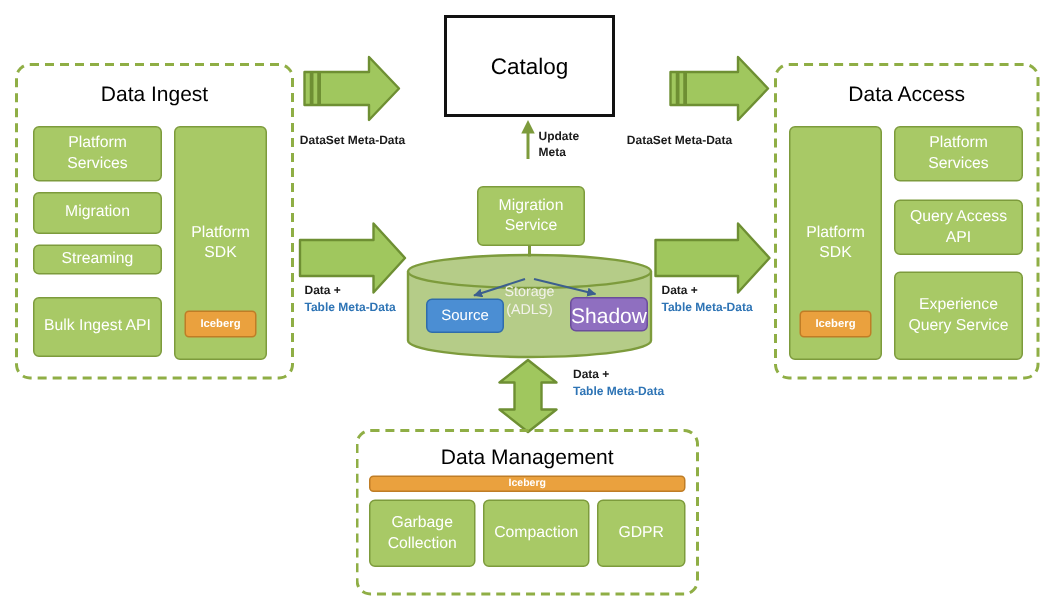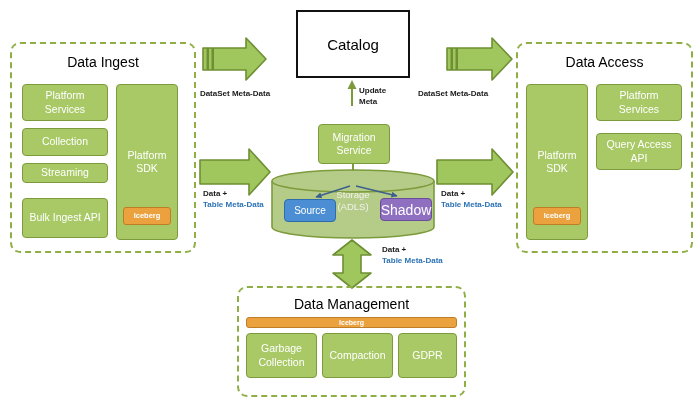--- a/index.html
+++ b/index.html
@@ -63,37 +63,38 @@
   </svg>
 
   <div class="catalog">
     <span>Catalog</span>
   </div>
 
   <div class="panel" style="left:10px;top:42px;width:186px;height:211px;">
     <div class="panel-title">Data Ingest</div>
   </div>
   <div class="gbox" style="left:22px;top:84px;width:86px;height:37px;">Platform Services</div>
-  <div class="gbox" style="left:22px;top:128px;width:86px;height:28px;">Collection</div>
+  <div class="gbox" style="left:22px;top:128px;width:86px;height:28px;">Migration</div>
   <div class="gbox" style="left:22px;top:163px;width:86px;height:20px;">Streaming</div>
   <div class="gbox" style="left:22px;top:198px;width:86px;height:40px;">Bulk Ingest API</div>
   <div class="gbox" style="left:116px;top:84px;width:62px;height:156px;">
     <span>Platform SDK</span>
     <span class="badge">Iceberg</span>
   </div>
 
   <div class="panel" style="left:516px;top:42px;width:177px;height:211px;">
     <div class="panel-title">Data Access</div>
   </div>
   <div class="gbox" style="left:526px;top:84px;width:62px;height:156px;">
     <span>Platform SDK</span>
     <span class="badge">Iceberg</span>
   </div>
   <div class="gbox" style="left:596px;top:84px;width:86px;height:37px;">Platform Services</div>
   <div class="gbox" style="left:596px;top:133px;width:86px;height:37px;">Query Access API</div>
+  <div class="gbox" style="left:596px;top:181px;width:86px;height:59px;">Experience Query Service</div>
 
   <div class="gbox" style="left:318px;top:124px;width:72px;height:40px;">Migration Service</div>
 
   <div class="bluebox" style="left:284px;top:199px;width:52px;height:23px;">Source</div>
   <div class="purplebox" style="left:380px;top:198px;width:52px;height:23px;">Shadow</div>
   <div class="storage-label">
     <div>Storage</div>
     <div>(ADLS)</div>
   </div>
 

